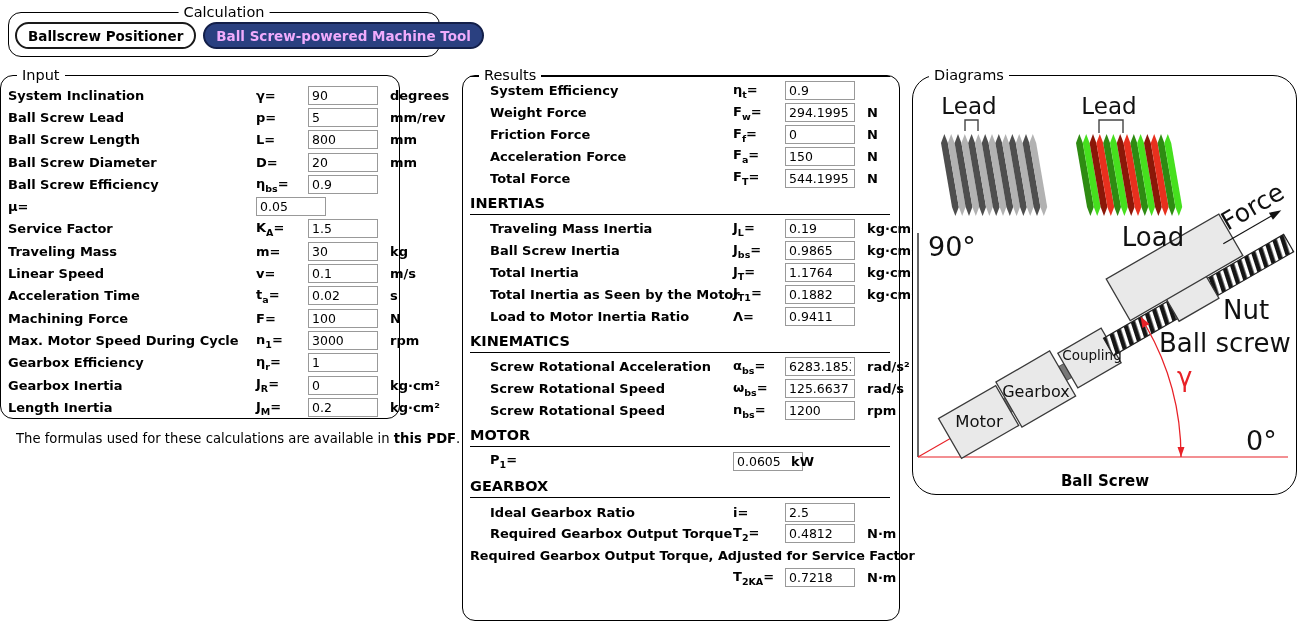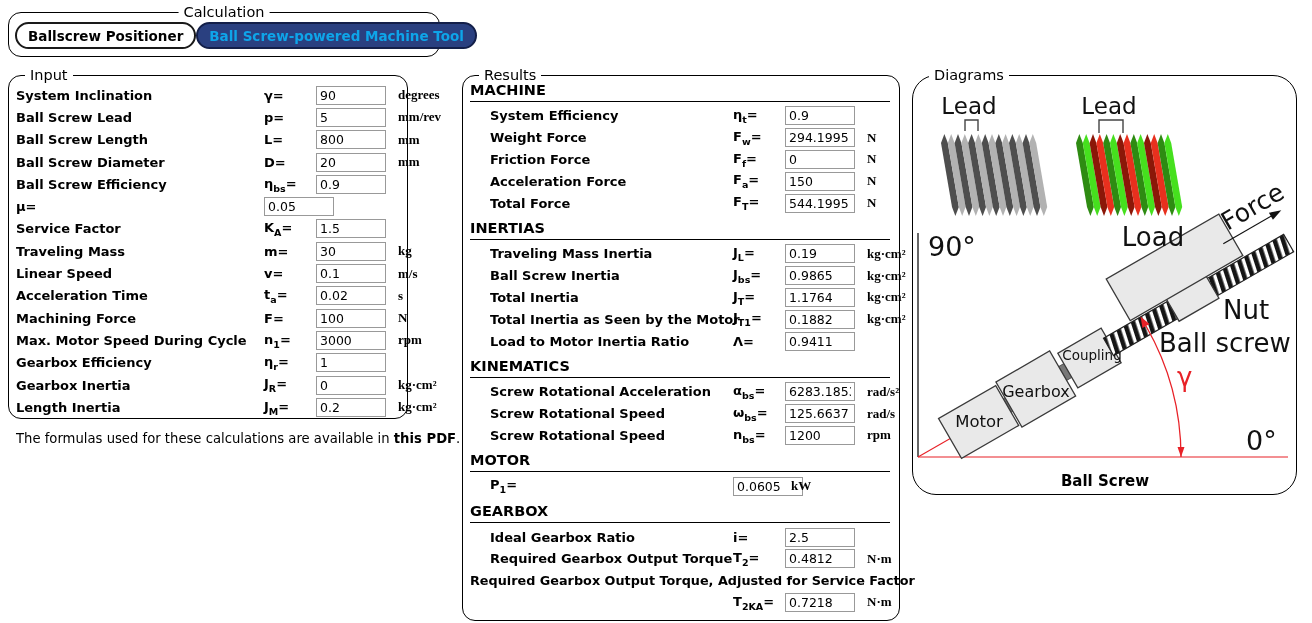--- a/index.html
+++ b/index.html
@@ -5,39 +5,39 @@
   html,body{margin:0;padding:0;background:#fff;}
   body{
     position:relative;width:1312px;height:623px;overflow:hidden;
     font-family:"DejaVu Sans","Liberation Sans",sans-serif;color:#000;font-size:13px;
   }
   .panel{position:absolute;border:1px solid #000;border-radius:13px;background:#fff;box-sizing:border-box;}
   .legend{position:absolute;top:-10px;left:16px;background:#fff;padding:0 5px;font-weight:normal;font-size:14.5px;line-height:18px;}
   
   #panel-calc{left:8px;top:12px;width:432px;height:45px;}
   #panel-calc .legend{left:50%;transform:translateX(-50%);}
-  .btn-row{display:flex;padding:9px 0 0 6px;}
+  .btn-row{display:flex;gap:7px;padding:9px 0 0 6px;}
   .pill{
     border-radius:14px;border:2px solid #1a1a1a;background:#fff;color:#000;
     font-weight:bold;font-size:13.5px;font-family:inherit;height:27px;padding:0 11px;
     display:flex;align-items:center;white-space:nowrap;cursor:pointer;
   }
-  .pill.active{background:#2a4080;border-color:#131f49;color:#0ea5e9;}
-  
-  #panel-input{left:8px;top:75px;width:400px;height:344px;padding:8px 0 0 7px;}
+  .pill.active{background:#2a4080;border-color:#131f49;color:#f0abfc;}
+  
+  #panel-input{left:0;top:75px;width:400px;height:344px;padding:8px 0 0 7px;}
   .prow{display:grid;align-items:center;}
   .irow{grid-template-columns:248px 52px 76px auto;height:22.3px;}
   .rrow{grid-template-columns:243px 52px 76px auto;height:21.8px;margin-left:20px;}
   .rlbl,.rsym,.runit{font-weight:bold;font-size:13px;white-space:nowrap;}
   sub{font-size:9.5px;}
   .vbox{
     width:62px;height:15px;border:1px solid #999;font-size:12.5px;
     padding:1px 3px;font-family:inherit;color:#000;background:#fff;
   }
-  .runit{padding-left:6px;font-family:Liberation Serif, serif;}
+  .runit{padding-left:6px;}
   
   .note{position:absolute;left:16px;top:431px;margin:0;font-size:13.2px;font-weight:normal;}
   .note-link{font-weight:bold;cursor:pointer;}
   
   #panel-results{left:462px;top:75px;width:438px;height:546px;padding:0 9px 0 7px;}
   .sec-title{font-size:14.5px;font-weight:bold;margin:5px 0 2px 0;line-height:18px;}
   .sec-rule{border:none;border-top:1.3px solid #000;height:0;margin:0 0 3px 0;}
   .wide-lbl{font-weight:bold;font-size:12.8px;height:21.8px;display:flex;align-items:center;white-space:nowrap;}
   
   #panel-diagrams{left:912px;top:75px;width:385px;height:420px;border-radius:24px;}
@@ -148,21 +148,20 @@
         <span class="runit">kg·cm²</span>
       </div>
     </div>
 </div>
 
 <p class="note"><span>The formulas used for these calculations are available in </span><span class="note-link">this PDF</span><span>.</span></p>
 
 <div class="panel" id="panel-results">
   <span class="legend">Results</span>
   <div id="results-sections">
-      <div class="sec-title">MACHINE</div>
       <div class="sec-rule"></div>
       <div class="prow rrow">
         <span class="rlbl">System Efficiency</span>
         <span class="rsym">η<sub>t</sub>=</span>
         <input type="text" class="vbox" value="0.9" style="">
         <span class="runit"></span>
       </div>
       <div class="prow rrow">
         <span class="rlbl">Weight Force</span>
         <span class="rsym">F<sub>w</sub>=</span>

